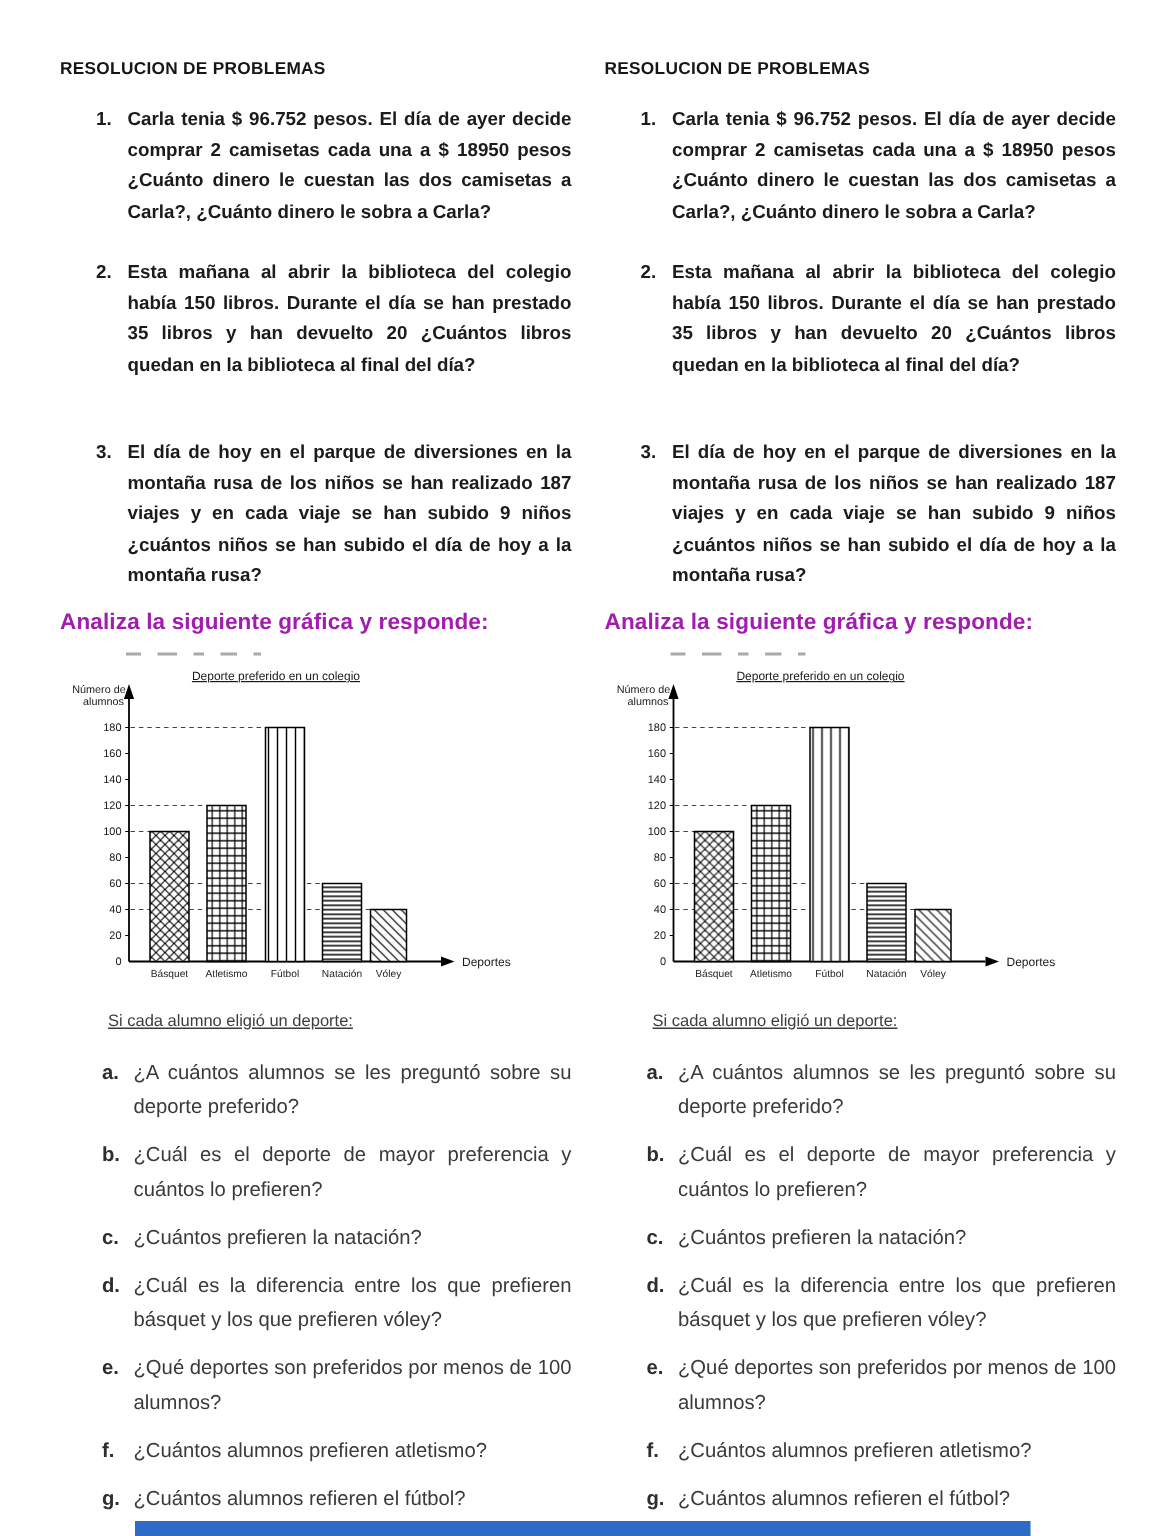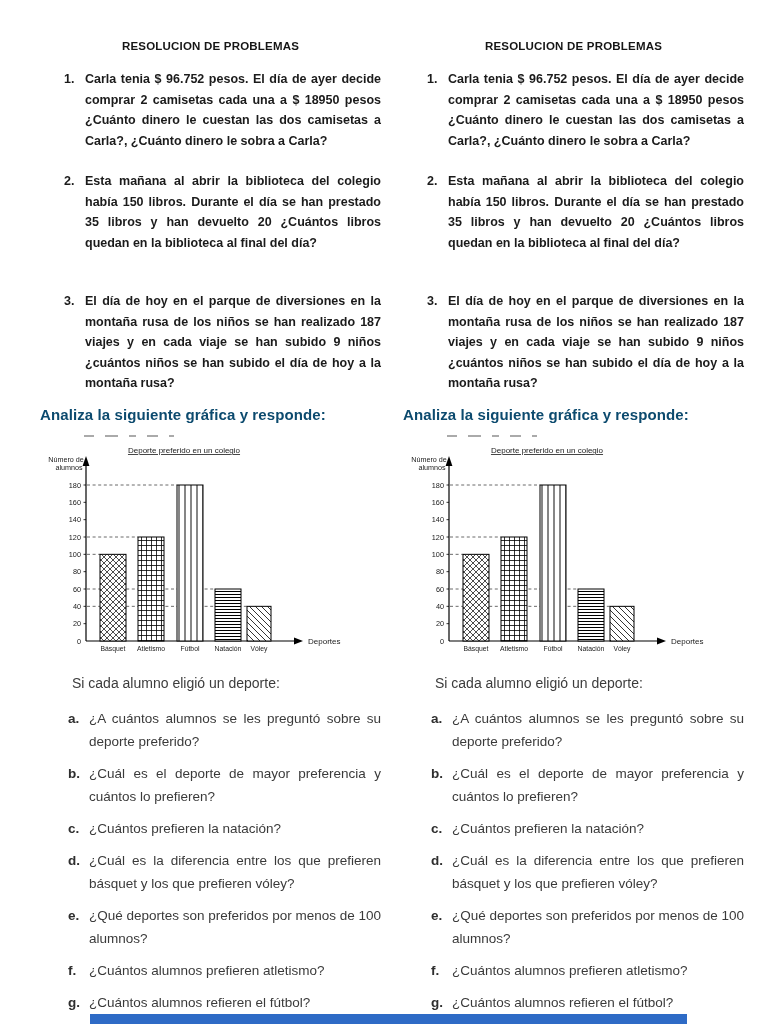--- a/index.html
+++ b/index.html
@@ -2,40 +2,40 @@
 <html><head>
 <meta charset="utf-8">
 <style>
   * { margin:0; padding:0; box-sizing:border-box; }
   html,body { width:768px; height:1024px; }
   body { font-family:"Liberation Sans", sans-serif; background:#fff; overflow:hidden; }
   .page { position:relative; width:768px; height:1024px; background:#ffffff; }
   .columns { display:flex; gap:22px; padding:40px 24px 0 40px; }
   .column { width:341px; flex:0 0 341px; }
 
-  .ws-title { text-align:center; font-size:11.5px; font-weight:bold; letter-spacing:.2px;
+  .ws-title { font-size:11.5px; font-weight:bold; letter-spacing:.2px;
               color:#161616; margin-bottom:17px; }
 
   .problem-row { display:flex; padding-left:24px; margin-bottom:20px;
                  font-size:12.5px; font-weight:bold; color:#1b1b1b; line-height:20.5px; }
   .problem-row.gap-lg { margin-bottom:38px; }
   .problem-row.last { margin-bottom:12px; }
   .p-num { flex:0 0 21px; }
   .p-text { flex:1; text-align:justify; }
 
-  .analyze { font-size:15px; font-weight:bold; color:#0c4a6e; margin-bottom:7px; letter-spacing:.1px; }
+  .analyze { font-size:15px; font-weight:bold; color:#a21caf; margin-bottom:7px; letter-spacing:.1px; }
 
   .frag { height:12px; margin-left:44px; margin-bottom:1px; }
   .frag span { display:inline-block; height:2px; background:#aaa; margin-right:11px; vertical-align:top; margin-top:5px; }
   .frag .f1{width:10px}.frag .f2{width:13px}.frag .f3{width:7px}.frag .f4{width:11px}.frag .f5{width:5px}
 
   .chart-box { margin-left:4px; margin-bottom:6px; }
   .chart-box svg { display:block; }
 
-  .intro { font-size:14px; color:#3c3c3c; margin-left:32px; margin-bottom:16px; }
+  .intro { font-size:11px; color:#3c3c3c; margin-left:32px; margin-bottom:16px;text-decoration:underline; }
 
   .q-row { display:flex; padding-left:28px; margin-bottom:9px;
            font-size:13.5px; color:#3a3a3a; line-height:23px; }
   .q-letter { flex:0 0 21px; font-weight:bold; color:#2e2e2e; }
   .q-text { flex:1; text-align:justify; }
 
   .bottom-bar { position:absolute; left:90px; top:1014px; width:597px; height:10px; }
 </style>
 </head>
 <body>

